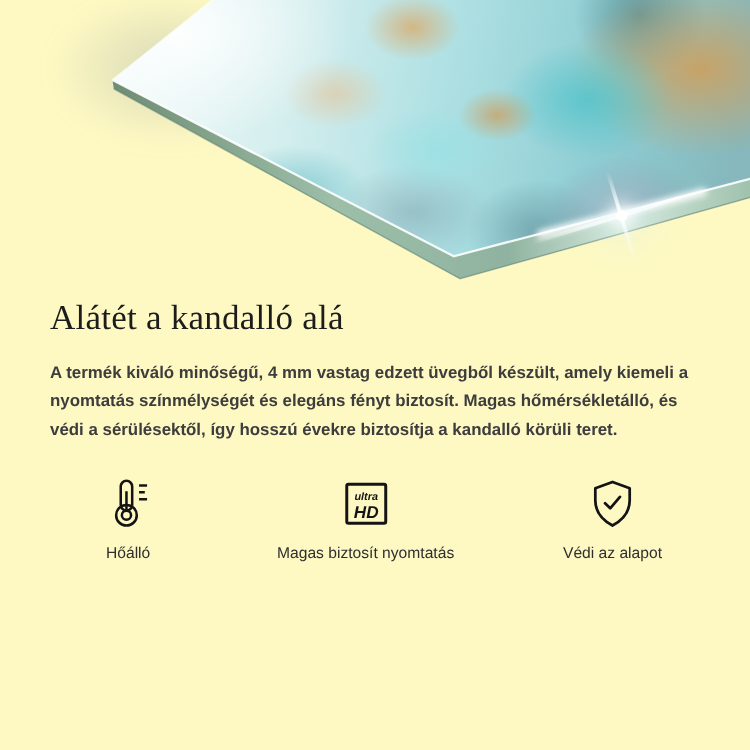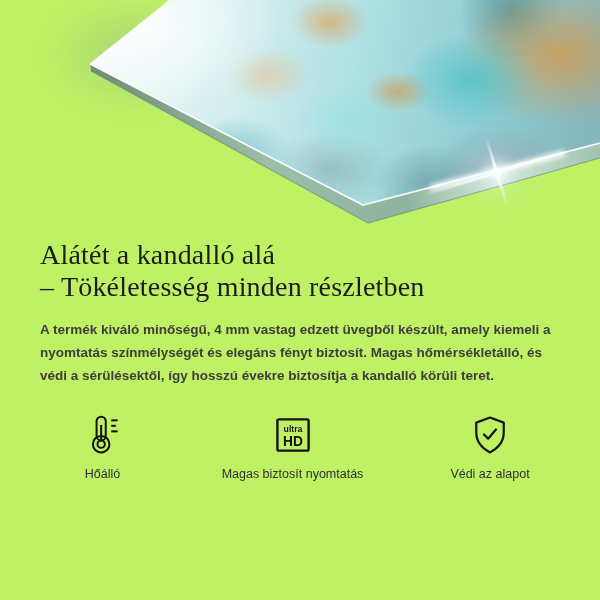--- a/index.html
+++ b/index.html
@@ -1,21 +1,21 @@
 <!DOCTYPE html>
 <html><head>
 <meta charset="utf-8">
 <style>
   * { margin:0; padding:0; box-sizing:border-box; }
   html,body { background:#ffffff; }
   .page {
     position:relative;
     width:600px; height:600px;
     margin:0 auto;
-    background:#bef264;
+    background:#fef9c3;
     overflow:hidden;
     font-family:"Liberation Sans", sans-serif;
   }
 
   
   .hero { position:relative; width:600px; height:230px; overflow:hidden; }
   .haze {
     position:absolute; left:10px; top:-25px; width:250px; height:160px;
     background:radial-gradient(closest-side, rgba(140,155,160,0.35), rgba(140,155,160,0) 75%);
     filter:blur(10px);
@@ -74,21 +74,21 @@
   }
 
   
   .features {
     margin-top:26px;
     display:grid;
     grid-template-columns:125px 255px 140px;
     row-gap:20px;
   }
   .feature { display:flex; flex-direction:column; align-items:center; gap:10px; }
-  .feature .icon { width:44px; height:44px; display:block; }
+  .feature .icon { width:44px; height:44px; display:block;font-style:italic; }
   .feature .label { font-size:12.5px; color:#2f2f2f; line-height:15px; }
   .icon svg { width:44px; height:44px; display:block; }
   .badge-text { font-family:"Liberation Sans", sans-serif; font-weight:bold; fill:#141414; }
 </style>
 </head>
 <body>
 
 <div class="page">
 
   <div class="hero">
@@ -116,21 +116,20 @@
     <div class="sparkle">
       <span class="ray ray-h"></span>
       <span class="ray ray-v"></span>
       <span class="core"></span>
     </div>
   </div>
 
   <div class="content">
     <h1 class="title">
       <span>Alátét a kandalló alá</span>
-      <span>– Tökéletesség minden részletben</span>
     </h1>
     <p class="description">A termék kiváló minőségű, 4 mm vastag edzett üvegből készült, amely kiemeli a nyomtatás színmélységét és elegáns fényt biztosít. Magas hőmérsékletálló, és védi a sérülésektől, így hosszú évekre biztosítja a kandalló körüli teret.</p>
 
     <div class="features">
 
       <div class="feature">
         <span class="icon">
           <svg viewBox="0 0 48 48" fill="none" stroke="#141414" stroke-width="2.2">
             <rect x="17" y="4" width="10" height="26" rx="5"></rect>
             <circle cx="22" cy="34" r="9"></circle>

